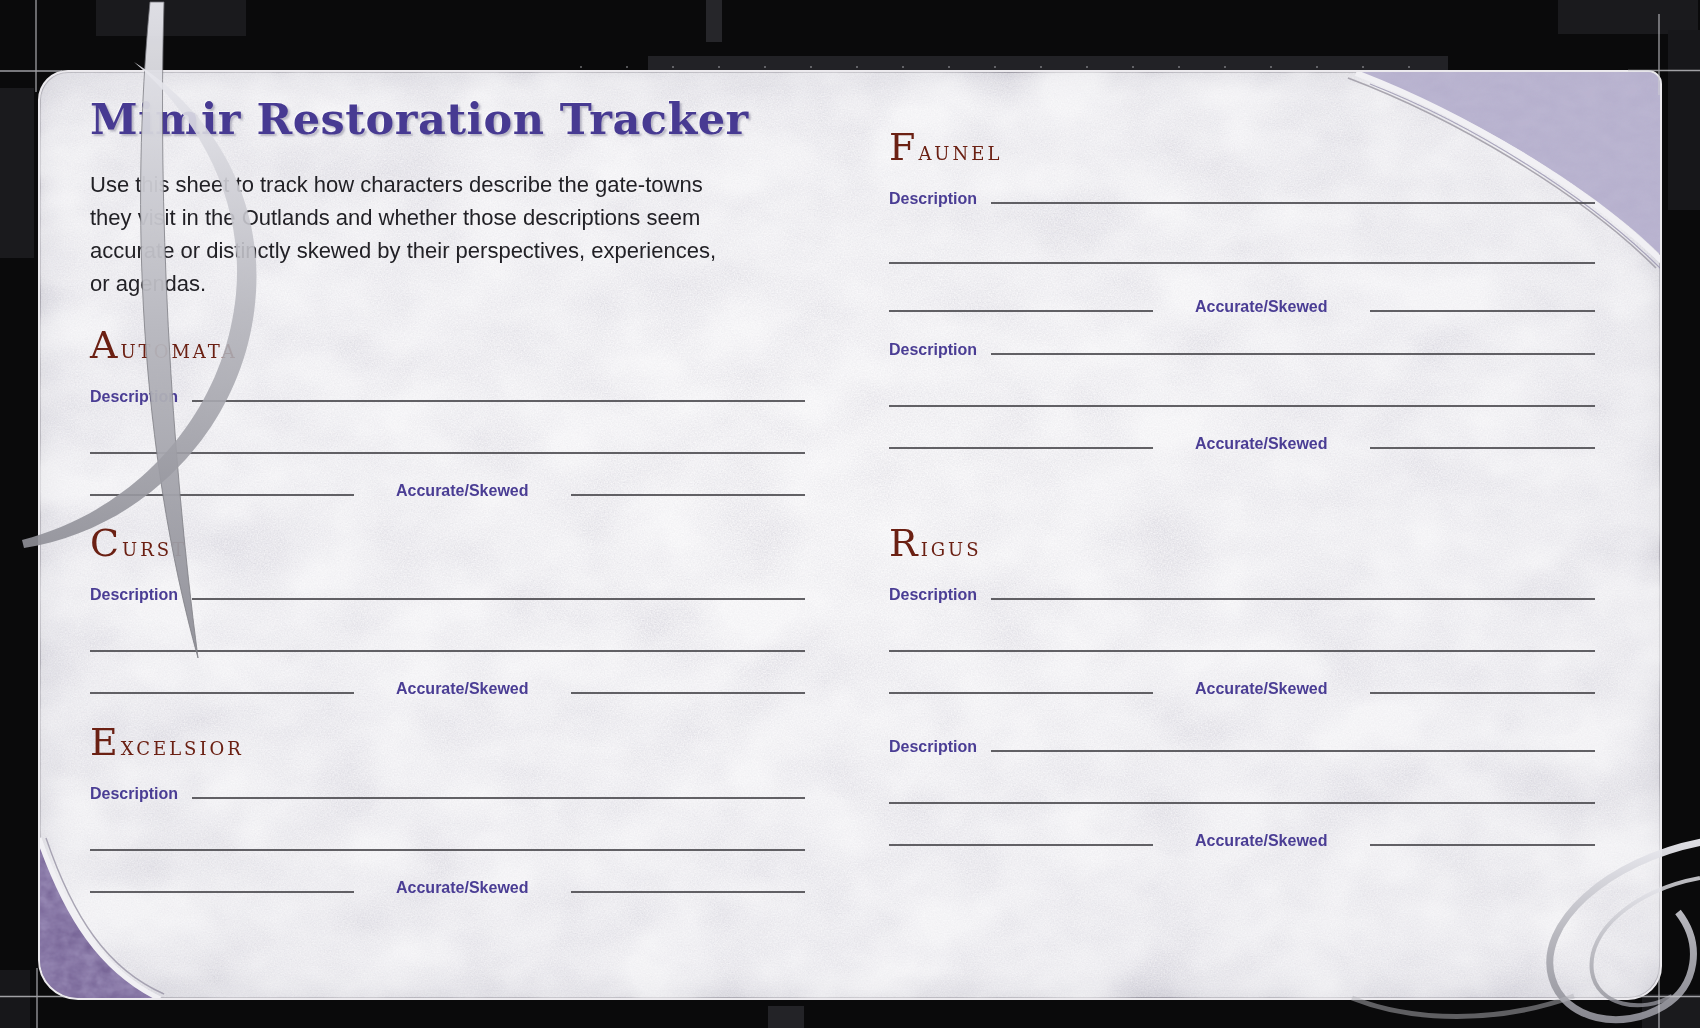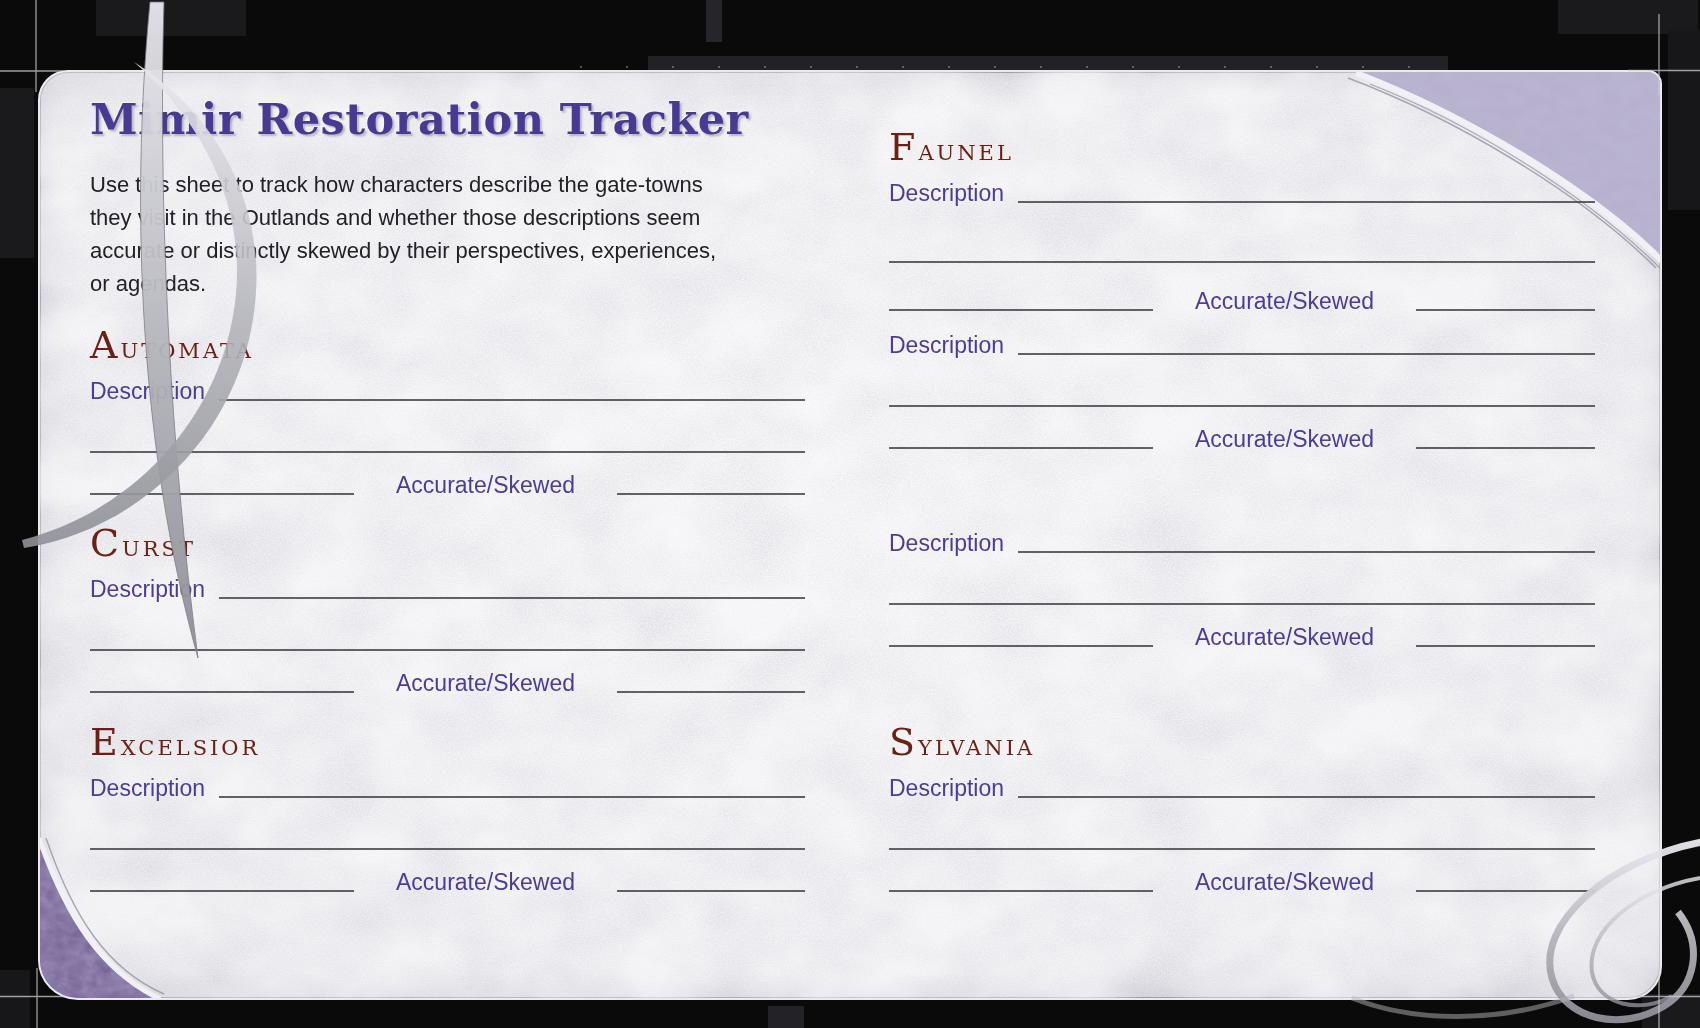--- a/index.html
+++ b/index.html
@@ -22,24 +22,24 @@
          color:#473a92;letter-spacing:.5px;
          text-shadow:2px 2px 2px rgba(128,126,150,.5), -1px -1px 0 rgba(255,255,255,.55);}
   .intro{position:absolute;left:50px;top:96px;width:648px;margin:0;
          font-size:22px;line-height:33px;color:#222126;}
   .town{position:absolute;}
   .t-l0{left:50px;top:253px;width:715px;} .t-l1{left:50px;top:451px;width:715px;}
   .t-l2{left:50px;top:650px;width:715px;}
   .t-r0{left:849px;top:55px;width:706px;}  .t-r1{left:849px;top:253px;width:706px;}
   .t-r2{left:849px;top:451px;width:706px;} .t-r3{left:849px;top:650px;width:706px;}
   .town-name{margin:0;font-family:"DejaVu Serif",serif;font-weight:500;
-             font-size:21px;line-height:40px;letter-spacing:3px;color:#6b2013;
+             font-size:18px;line-height:40px;letter-spacing:3px;color:#6b2013;
              text-transform:uppercase;}
   .town-name::first-letter{font-size:38px;}
-  .label{font-weight:normal;font-size:23px;color:#4a3d94;white-space:nowrap;}
+  .label{font-weight:bold;font-size:16px;color:#4a3d94;white-space:nowrap;}
   .row{display:flex;align-items:flex-end;height:30px;}
   .desc-row{margin-top:4px;}
   .line{border-bottom:2px solid rgba(72,70,75,.85);}
   .row .line{margin-bottom:4px;}
   .desc-row .line{flex:1;margin-left:14px;}
   .full-line{margin-top:46px;height:0;}
   .acc-row{margin-top:16px;gap:28px;}
   .tall .full-line{margin-top:54px;}
   .tall .acc-row{margin-top:22px;}
   .acc-row .lead{width:264px;margin-right:14px;}
@@ -183,34 +183,34 @@
         </div>
         <div class="line full-line"></div>
         <div class="row acc-row">
           <span class="line lead"></span>
           <span class="label">Accurate/Skewed</span>
           <span class="line tail"></span>
         </div>
       </section>
 
       <section class="town t-r2">
+        <h2 class="town-name">Rigus</h2>
         <div class="row desc-row">
           <span class="label">Description</span>
           <span class="line"></span>
         </div>
         <div class="line full-line"></div>
         <div class="row acc-row">
           <span class="line lead"></span>
           <span class="label">Accurate/Skewed</span>
           <span class="line tail"></span>
         </div>
       </section>
 
       <section class="town t-r3">
-        <h2 class="town-name">Sylvania</h2>
         <div class="row desc-row">
           <span class="label">Description</span>
           <span class="line"></span>
         </div>
         <div class="line full-line"></div>
         <div class="row acc-row">
           <span class="line lead"></span>
           <span class="label">Accurate/Skewed</span>
           <span class="line tail"></span>
         </div>

